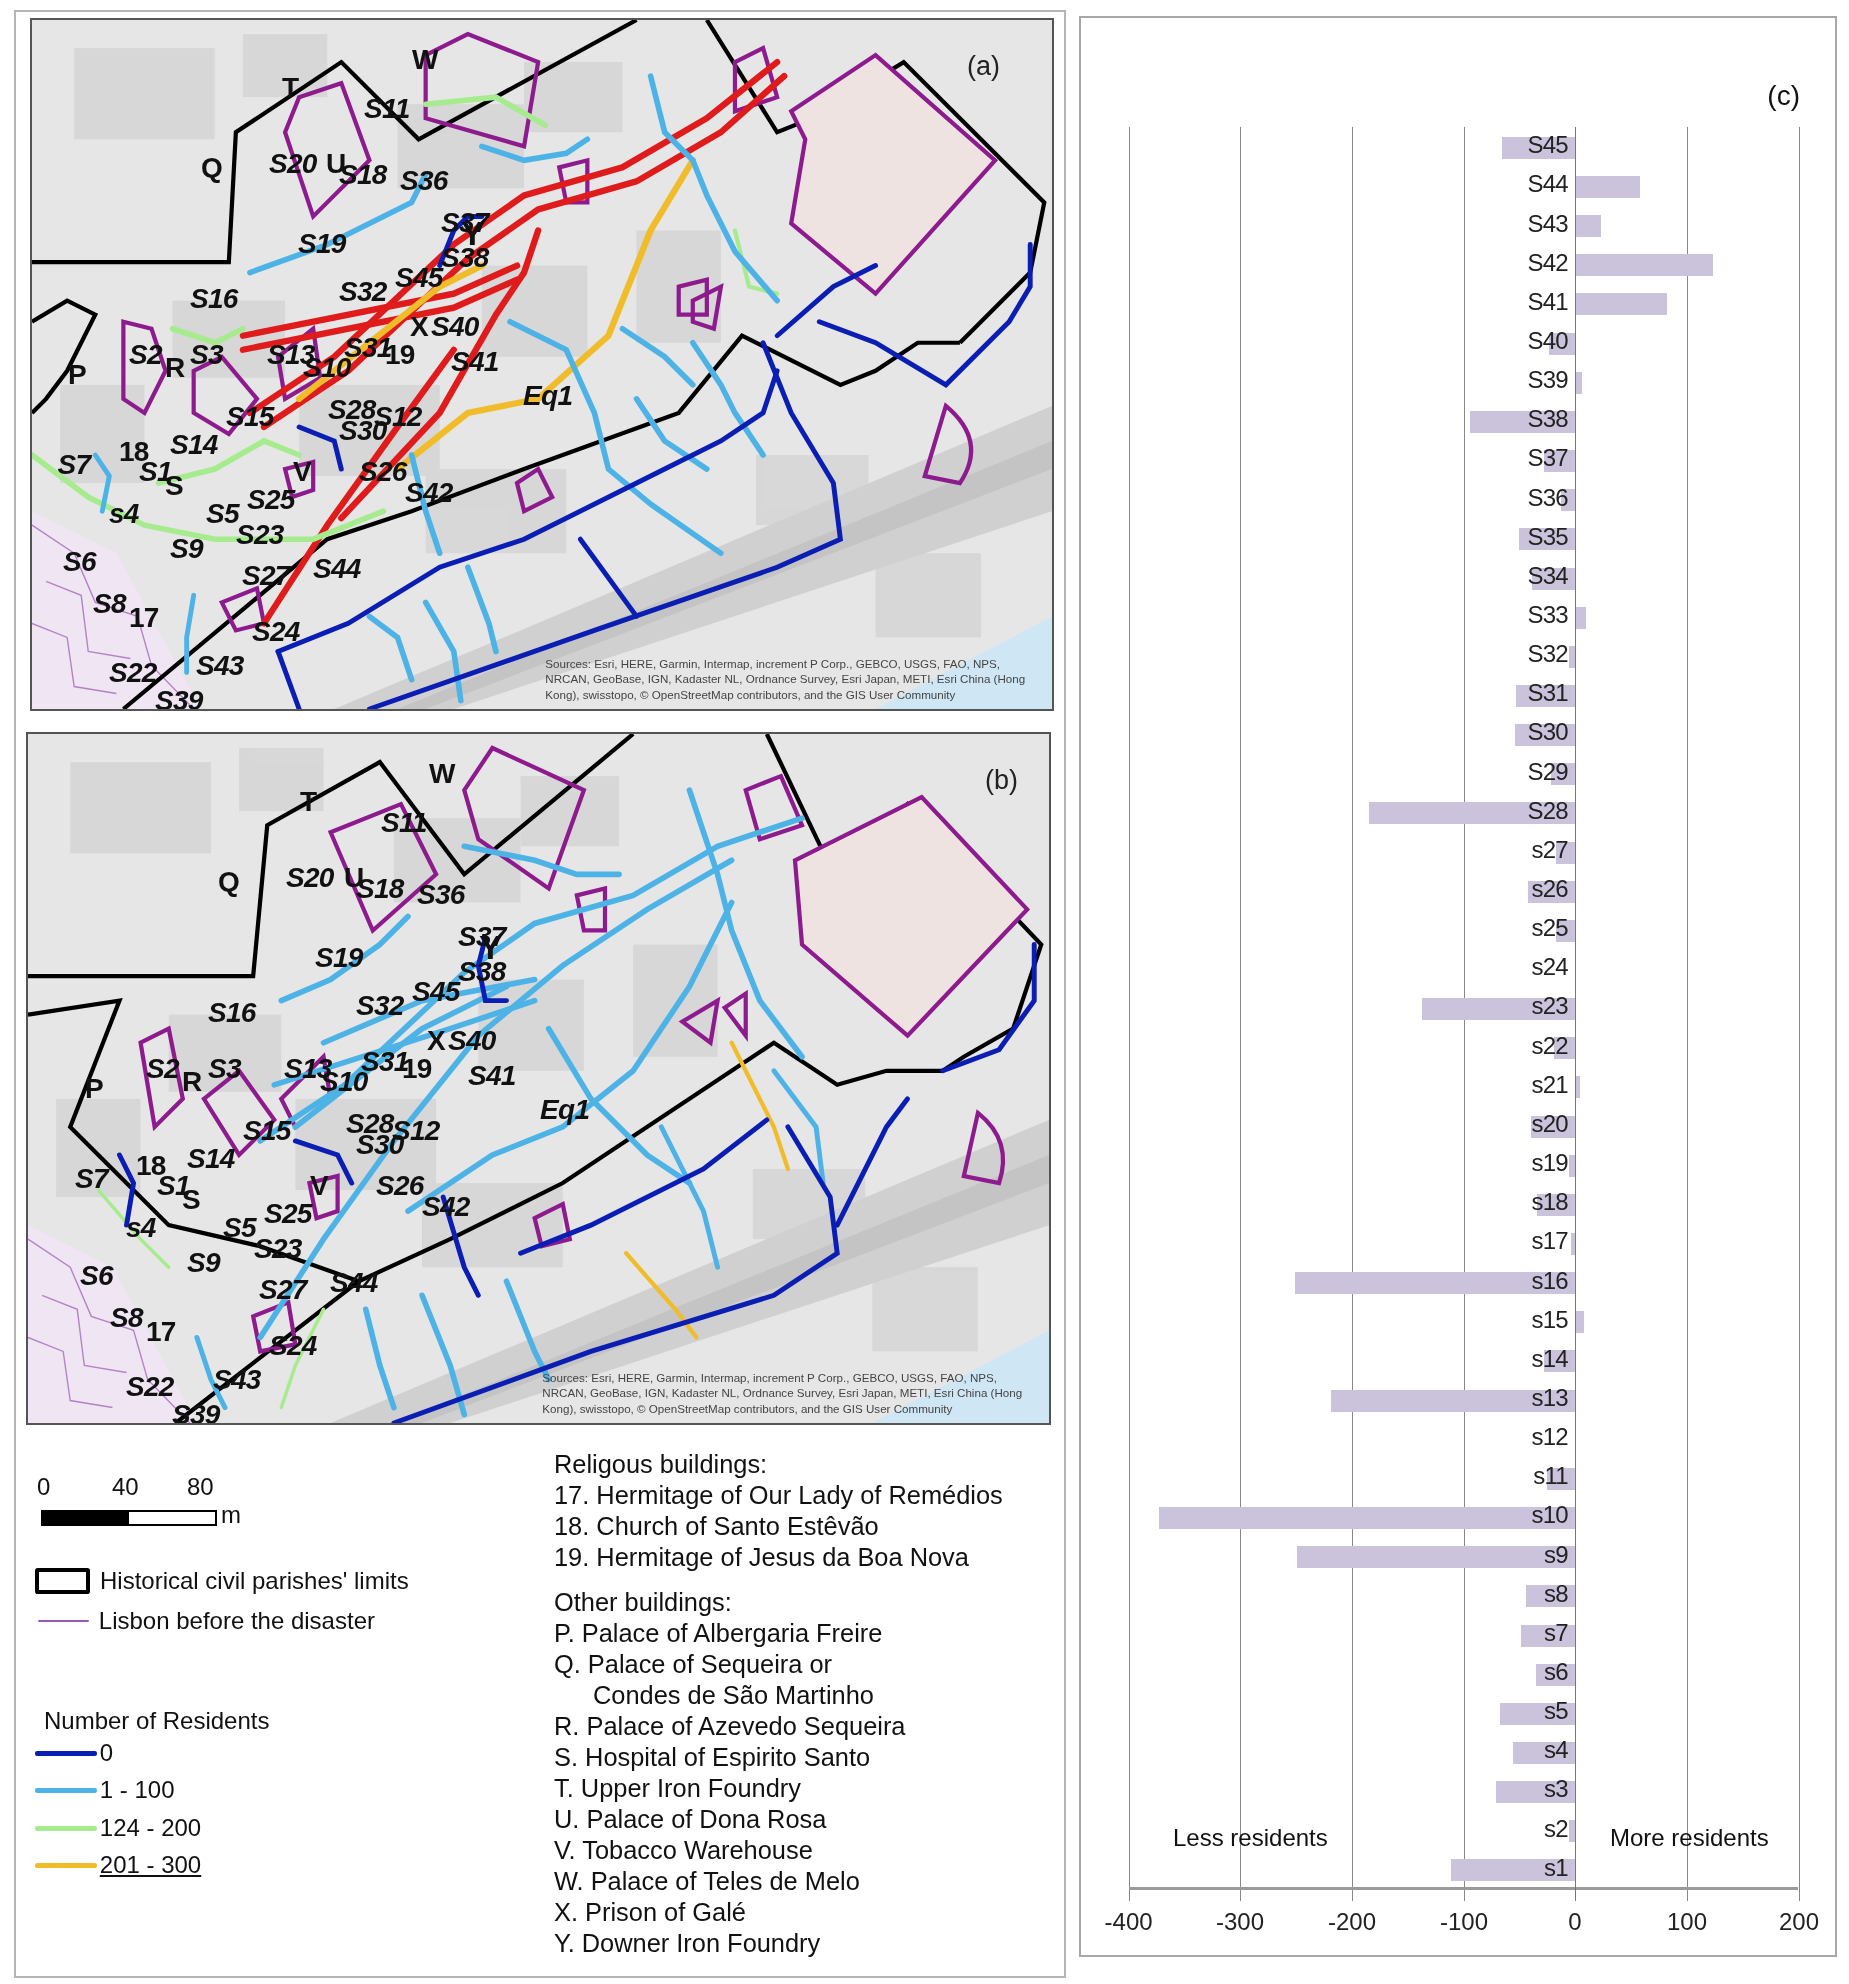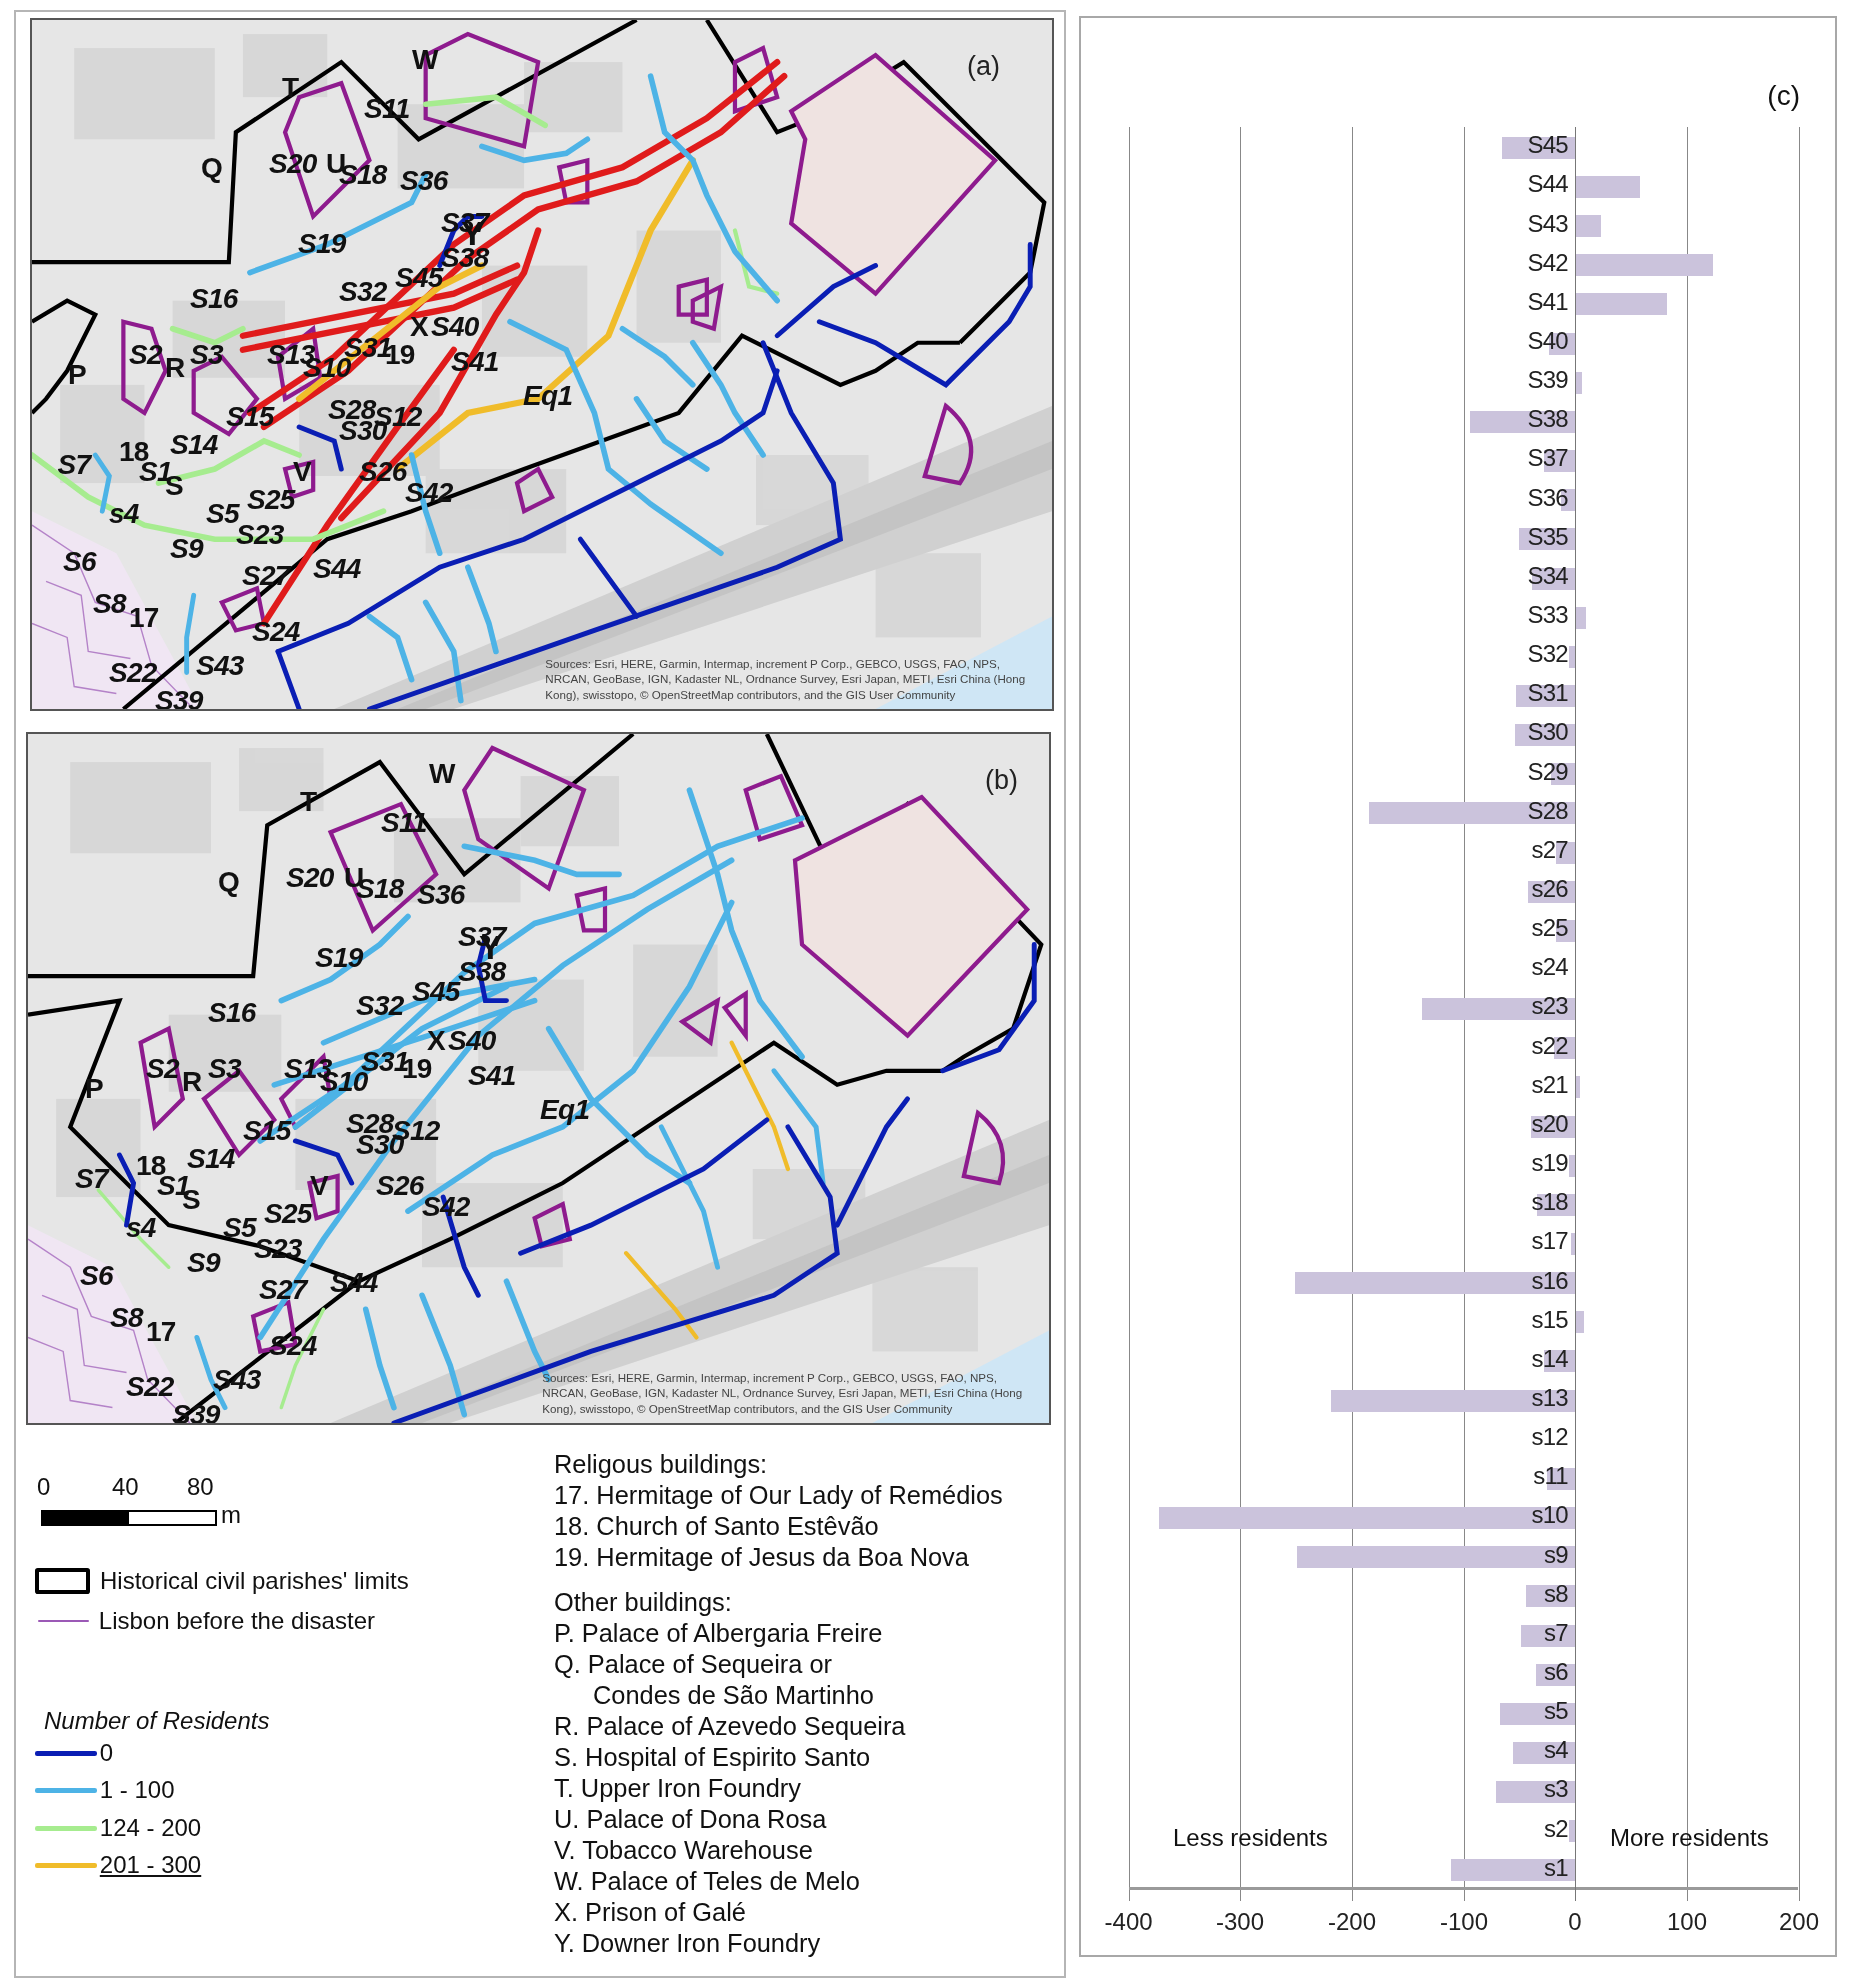--- a/index.html
+++ b/index.html
@@ -337,21 +337,21 @@
 
 <div class="lg-row" style="top:1567px;">
   <span class="lg-box"></span>
   <span>Historical civil parishes' limits</span>
 </div>
 <div class="lg-row" style="top:1607px;">
   <span class="lg-line" style="border-top:2.1px solid #9b59b6; margin-right:10px; width:51px; margin-left:2.8px;"></span>
   <span>Lisbon before the disaster</span>
 </div>
 
-<div class="lg-title" style="top:1707px;font-style:italic;">Number of Residents</div>
+<div class="lg-title" style="top:1707px;">Number of Residents</div>
 <div id="residents-classes">
     <div class="lg-row" style="top: 1739px;">
       <span class="lg-line" style="border-top-color: rgb(10, 30, 180); border-top-width: 5px;"></span>
       <span>0</span>
     </div>
     <div class="lg-row" style="top: 1776px;">
       <span class="lg-line" style="border-top-color: rgb(77, 179, 230); border-top-width: 5px;"></span>
       <span>1 - 100</span>
     </div>
     <div class="lg-row" style="top: 1814px;">

